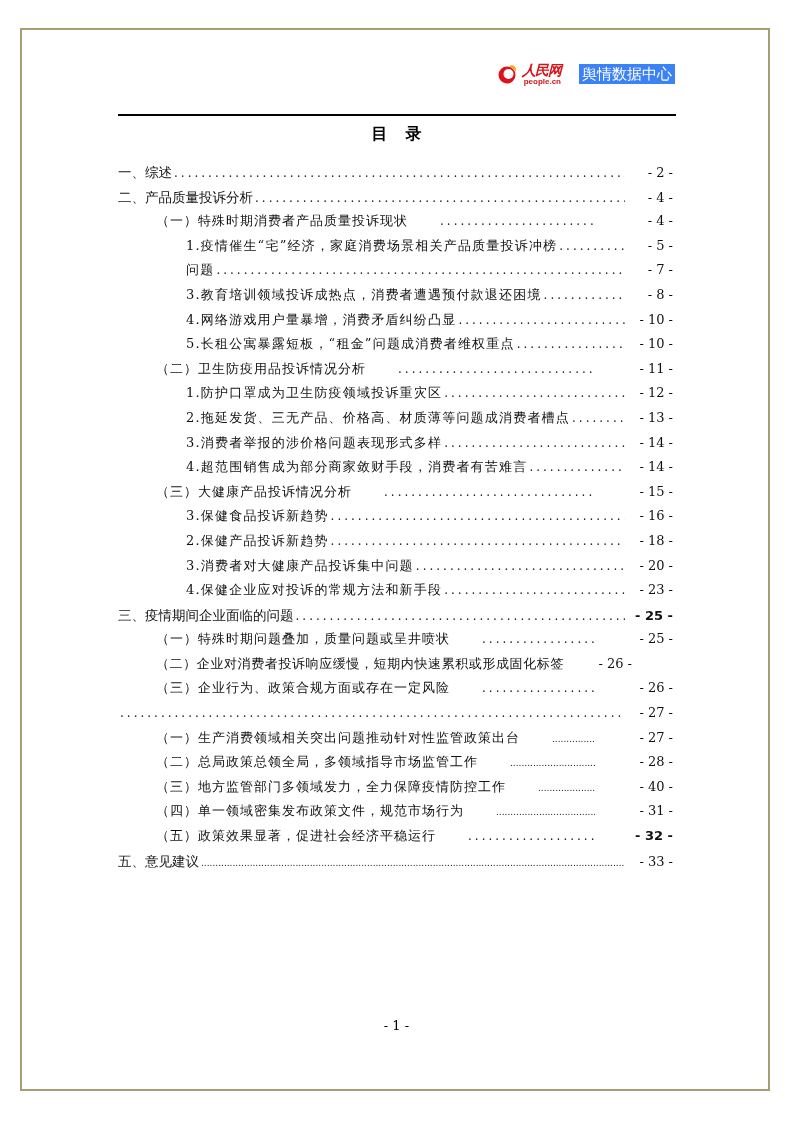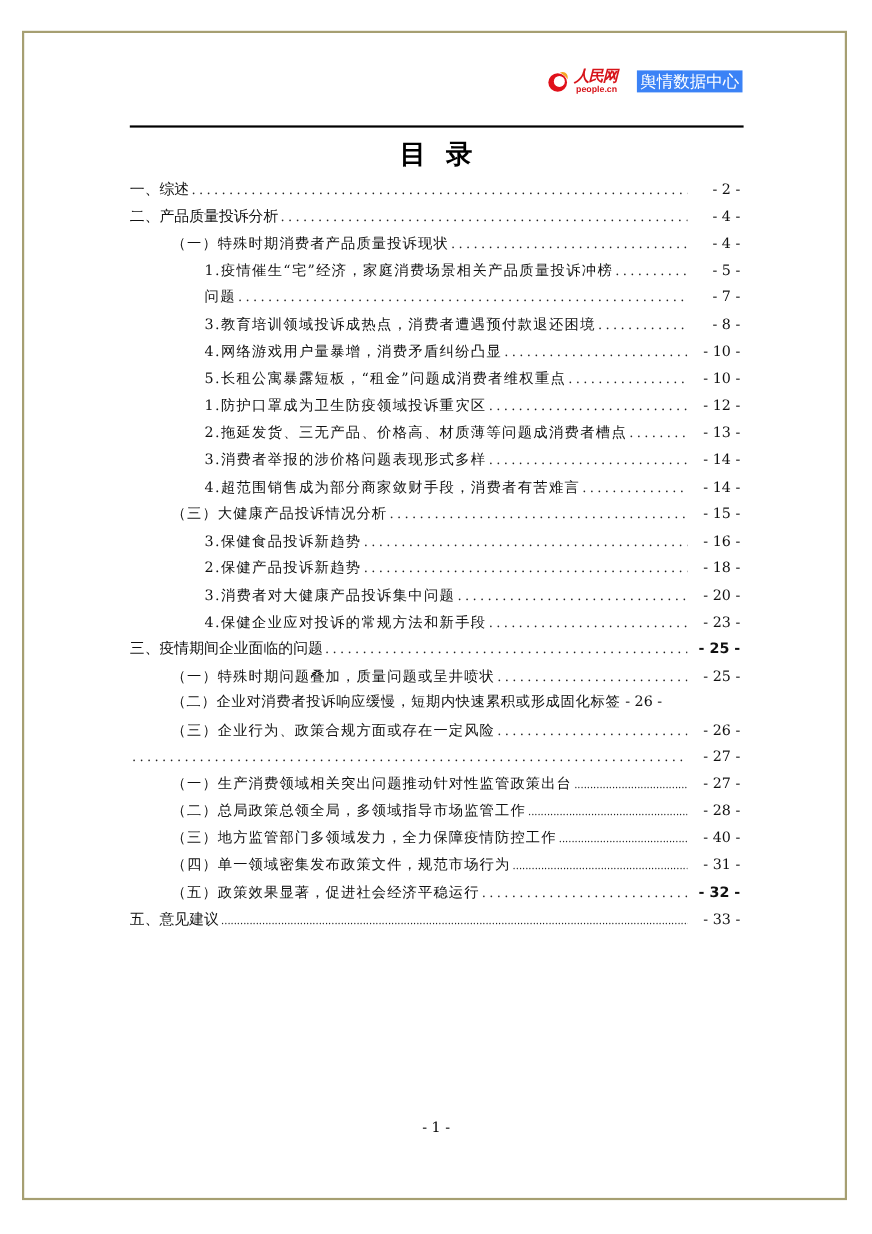--- a/index.html
+++ b/index.html
@@ -79,21 +79,21 @@
     background: #000000;
   }
   .toc-title {
     position: absolute;
     left: 0;
     width: 793px;
     top: 124px;
     text-align: center;
     font-family: "DejaVu Sans", sans-serif;
     font-weight: bold;
-    font-size: 24px;
+    font-size: 16px;
     letter-spacing: 18px;
     text-indent: 18px;
     color: #000;
   }
   .toc {
     position: absolute;
     left: 118px;
     top: 160px;
     width: 555px;
   }
@@ -103,21 +103,21 @@
     height: 24.6px;
     line-height: 24.6px;
     font-size: 13px;
     white-space: nowrap;
   }
   .toc-row.lvl1 {
     font-family: "DejaVu Sans", sans-serif;
     font-size: 13.5px;
     padding-left: 0;
   }
-  .toc-row.lvl2 { padding-left: 38px; letter-spacing: 1px; }
+  .toc-row.lvl2 { padding-left: 38px; letter-spacing: 1px; gap: 30px; }
   .toc-row.lvl3 { padding-left: 68px; letter-spacing: 1.2px; }
   .toc-row.bold-num .toc-page { font-weight: bold; font-family: "DejaVu Sans", sans-serif; }
   .toc-label {
     flex: 0 0 auto;
   }
   .toc-dots {
     flex: 1 1 auto;
     overflow: hidden;
     margin: 0 2px;
     letter-spacing: 3px;
@@ -238,20 +238,25 @@
     <span class="toc-dots"></span>
     <span class="toc-page">- 10 -</span>
   </div>
 
   <div class="toc-row lvl3">
     <span class="toc-label">5.长租公寓暴露短板，“租金”问题成消费者维权重点</span>
     <span class="toc-dots"></span>
     <span class="toc-page">- 10 -</span>
   </div>
 
+  <div class="toc-row lvl2">
+    <span class="toc-label">（二）卫生防疫用品投诉情况分析</span>
+    <span class="toc-dots"></span>
+    <span class="toc-page">- 11 -</span>
+  </div>
 
   <div class="toc-row lvl3">
     <span class="toc-label">1.防护口罩成为卫生防疫领域投诉重灾区</span>
     <span class="toc-dots"></span>
     <span class="toc-page">- 12 -</span>
   </div>
 
   <div class="toc-row lvl3">
     <span class="toc-label">2.拖延发货、三无产品、价格高、材质薄等问题成消费者槽点</span>
     <span class="toc-dots"></span>

